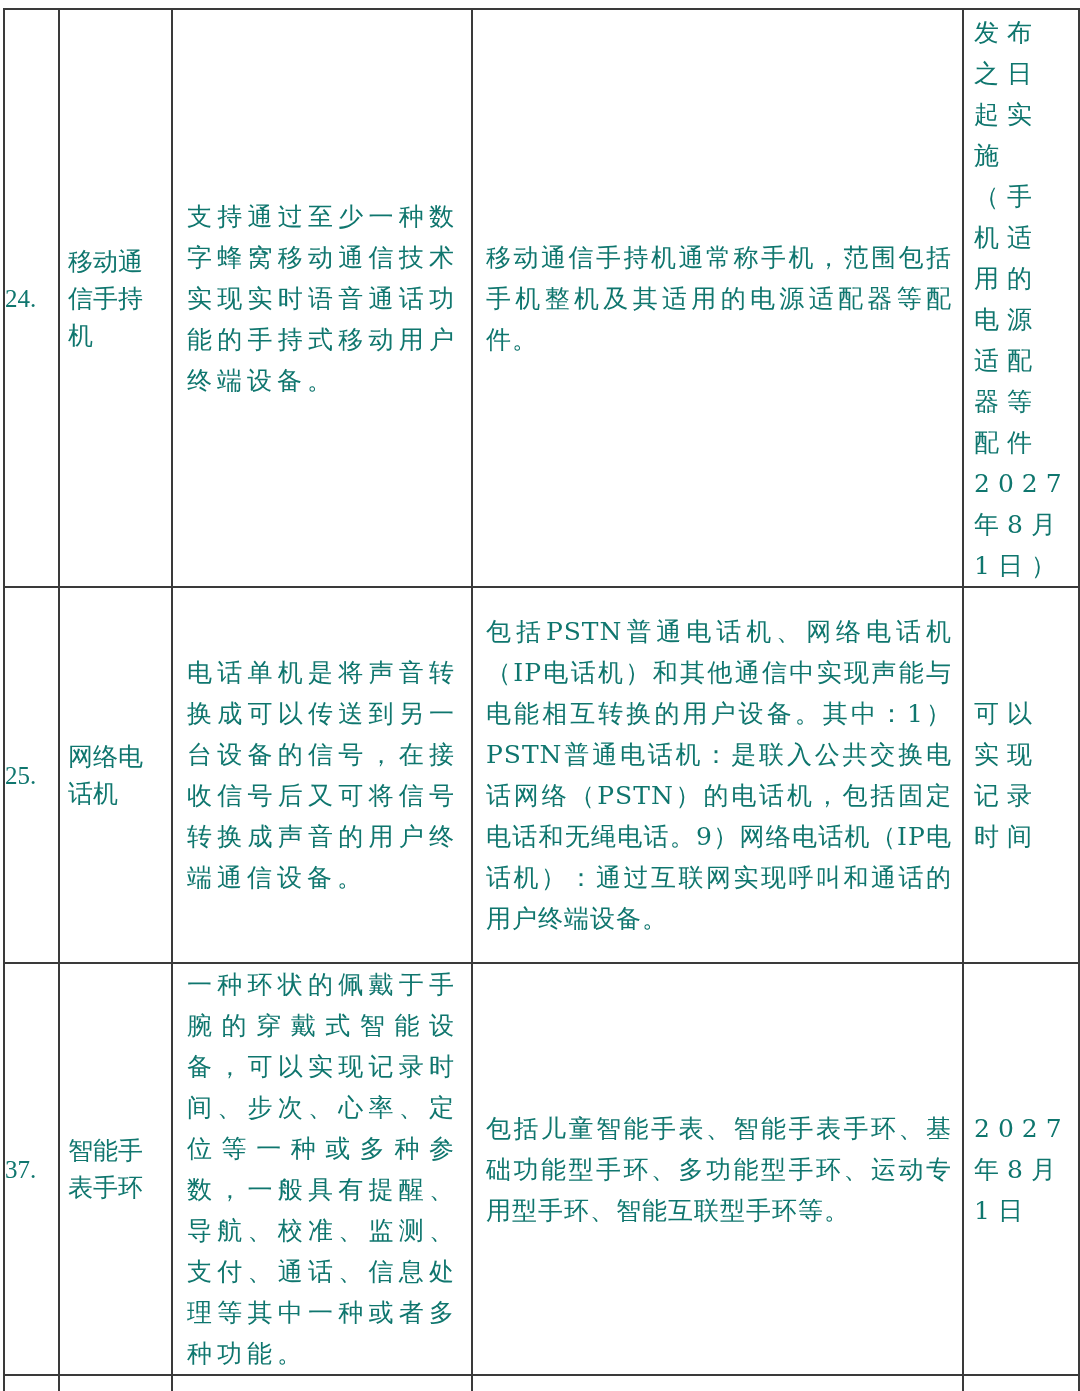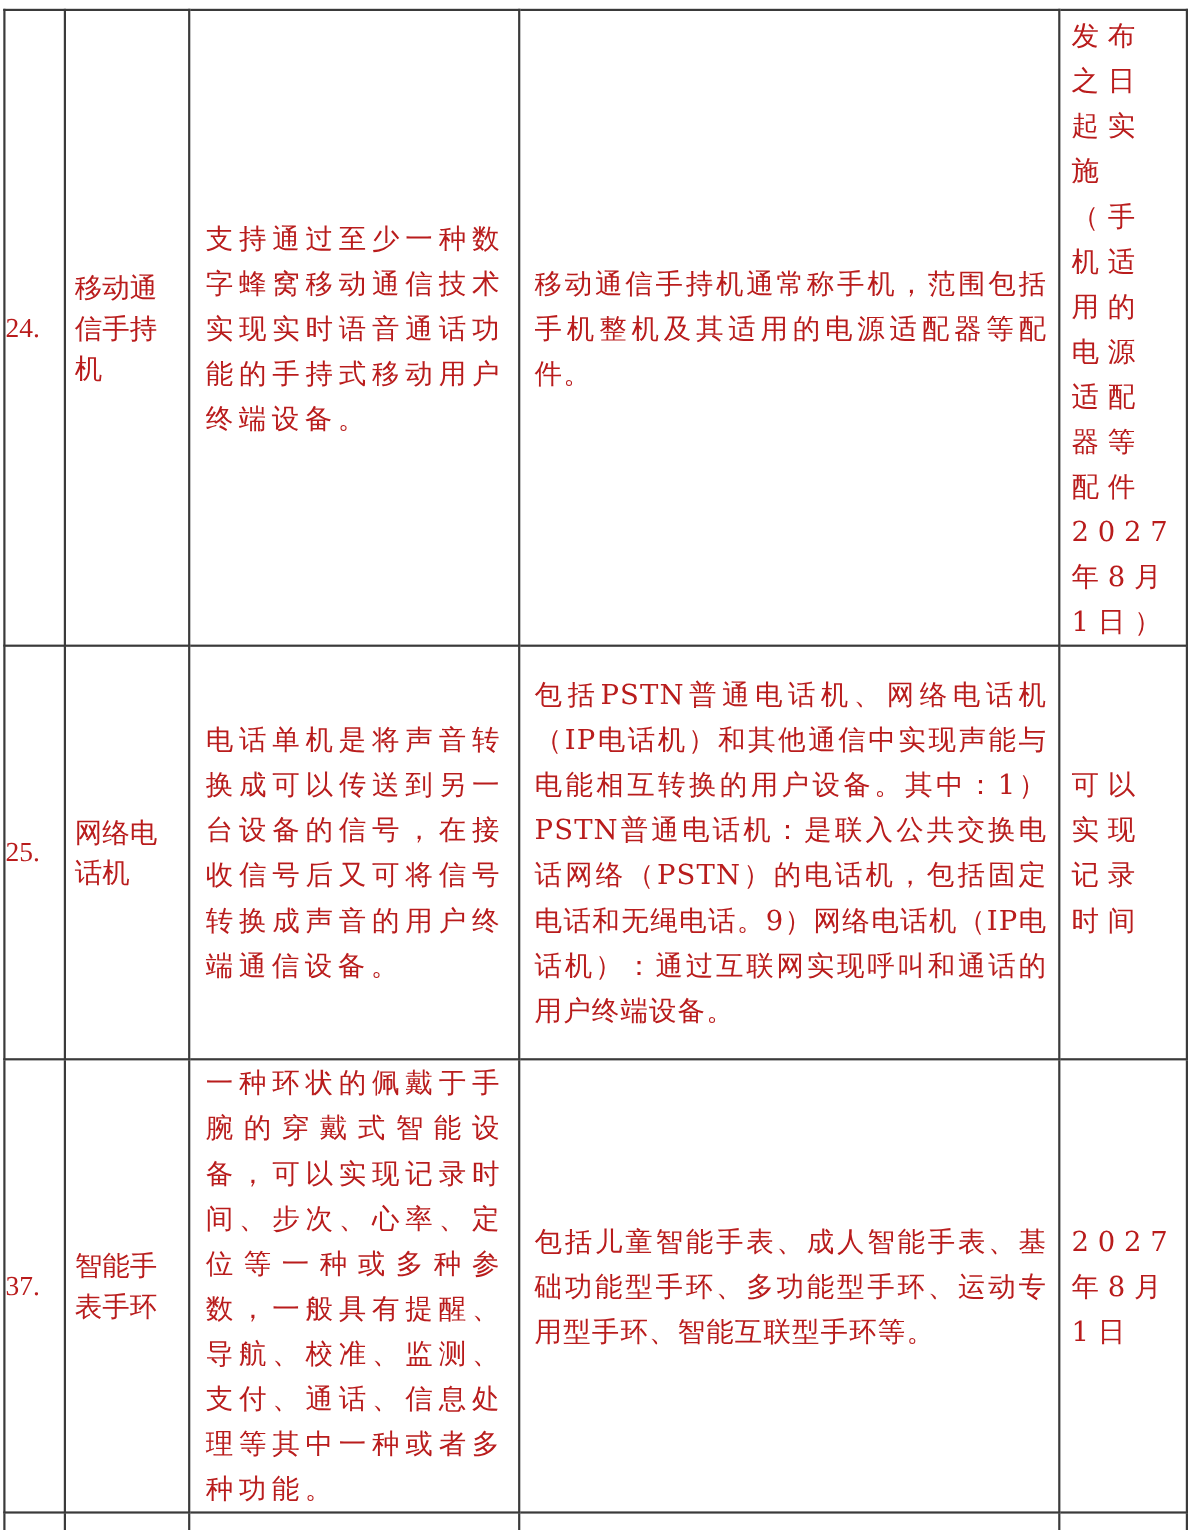--- a/index.html
+++ b/index.html
@@ -25,21 +25,21 @@
     border-collapse: collapse;
     table-layout: fixed;
     width: 1075px;
   }
   table.catalog td {
     border: 2px solid #3a3a3a;
     padding: 0;
     vertical-align: middle;
     font-size: 25px;
     line-height: 41px;
-    color: #b91c1c;
+    color: #0f766e;
   }
   col.c-no { width: 55px; }
   col.c-name { width: 113px; }
   col.c-def { width: 300px; }
   col.c-scope { width: 491px; }
   col.c-date { width: 116px; }
 
   td.no {
     font-family: "Liberation Serif", "DejaVu Serif", serif;
     font-size: 26px;
@@ -94,21 +94,21 @@
         <td class="no">25.</td>
         <td class="name">网络电话机</td>
         <td class="def">电话单机是将声音转换成可以传送到另一台设备的信号，在接收信号后又可将信号转换成声音的用户终端通信设备。</td>
         <td class="scope">包括PSTN普通电话机、网络电话机（IP电话机）和其他通信中实现声能与电能相互转换的用户设备。其中：1）PSTN普通电话机：是联入公共交换电话网络（PSTN）的电话机，包括固定电话和无绳电话。9）网络电话机（IP电话机）：通过互联网实现呼叫和通话的用户终端设备。</td>
         <td class="date">可以实现记录时间</td>
       </tr>
       <tr class="r26">
         <td class="no">37.</td>
         <td class="name">智能手表手环</td>
         <td class="def">一种环状的佩戴于手腕的穿戴式智能设备，可以实现记录时间、步次、心率、定位等一种或多种参数，一般具有提醒、导航、校准、监测、支付、通话、信息处理等其中一种或者多种功能。</td>
-        <td class="scope">包括儿童智能手表、成人智能手表、基础功能型手环、多功能型手环、运动专用型手环、智能互联型手环等。</td>
+        <td class="scope">包括儿童智能手表、智能手表手环、基础功能型手环、多功能型手环、运动专用型手环、智能互联型手环等。</td>
         <td class="date">2027年8月1日</td>
       </tr>
       <tr class="r27">
         <td class="no">27.</td>
         <td class="name">耳机</td>
         <td class="def">将电信号转换成声信号并与人耳紧密地声耦合的电声换能器。</td>
         <td class="scope">包括头戴式耳机、入耳式耳机、半入耳式耳机、颈挂式耳机、耳挂式耳机和耳夹式耳机等。</td>
         <td class="date">2027年8月1日</td>
       </tr>
     </tbody>

